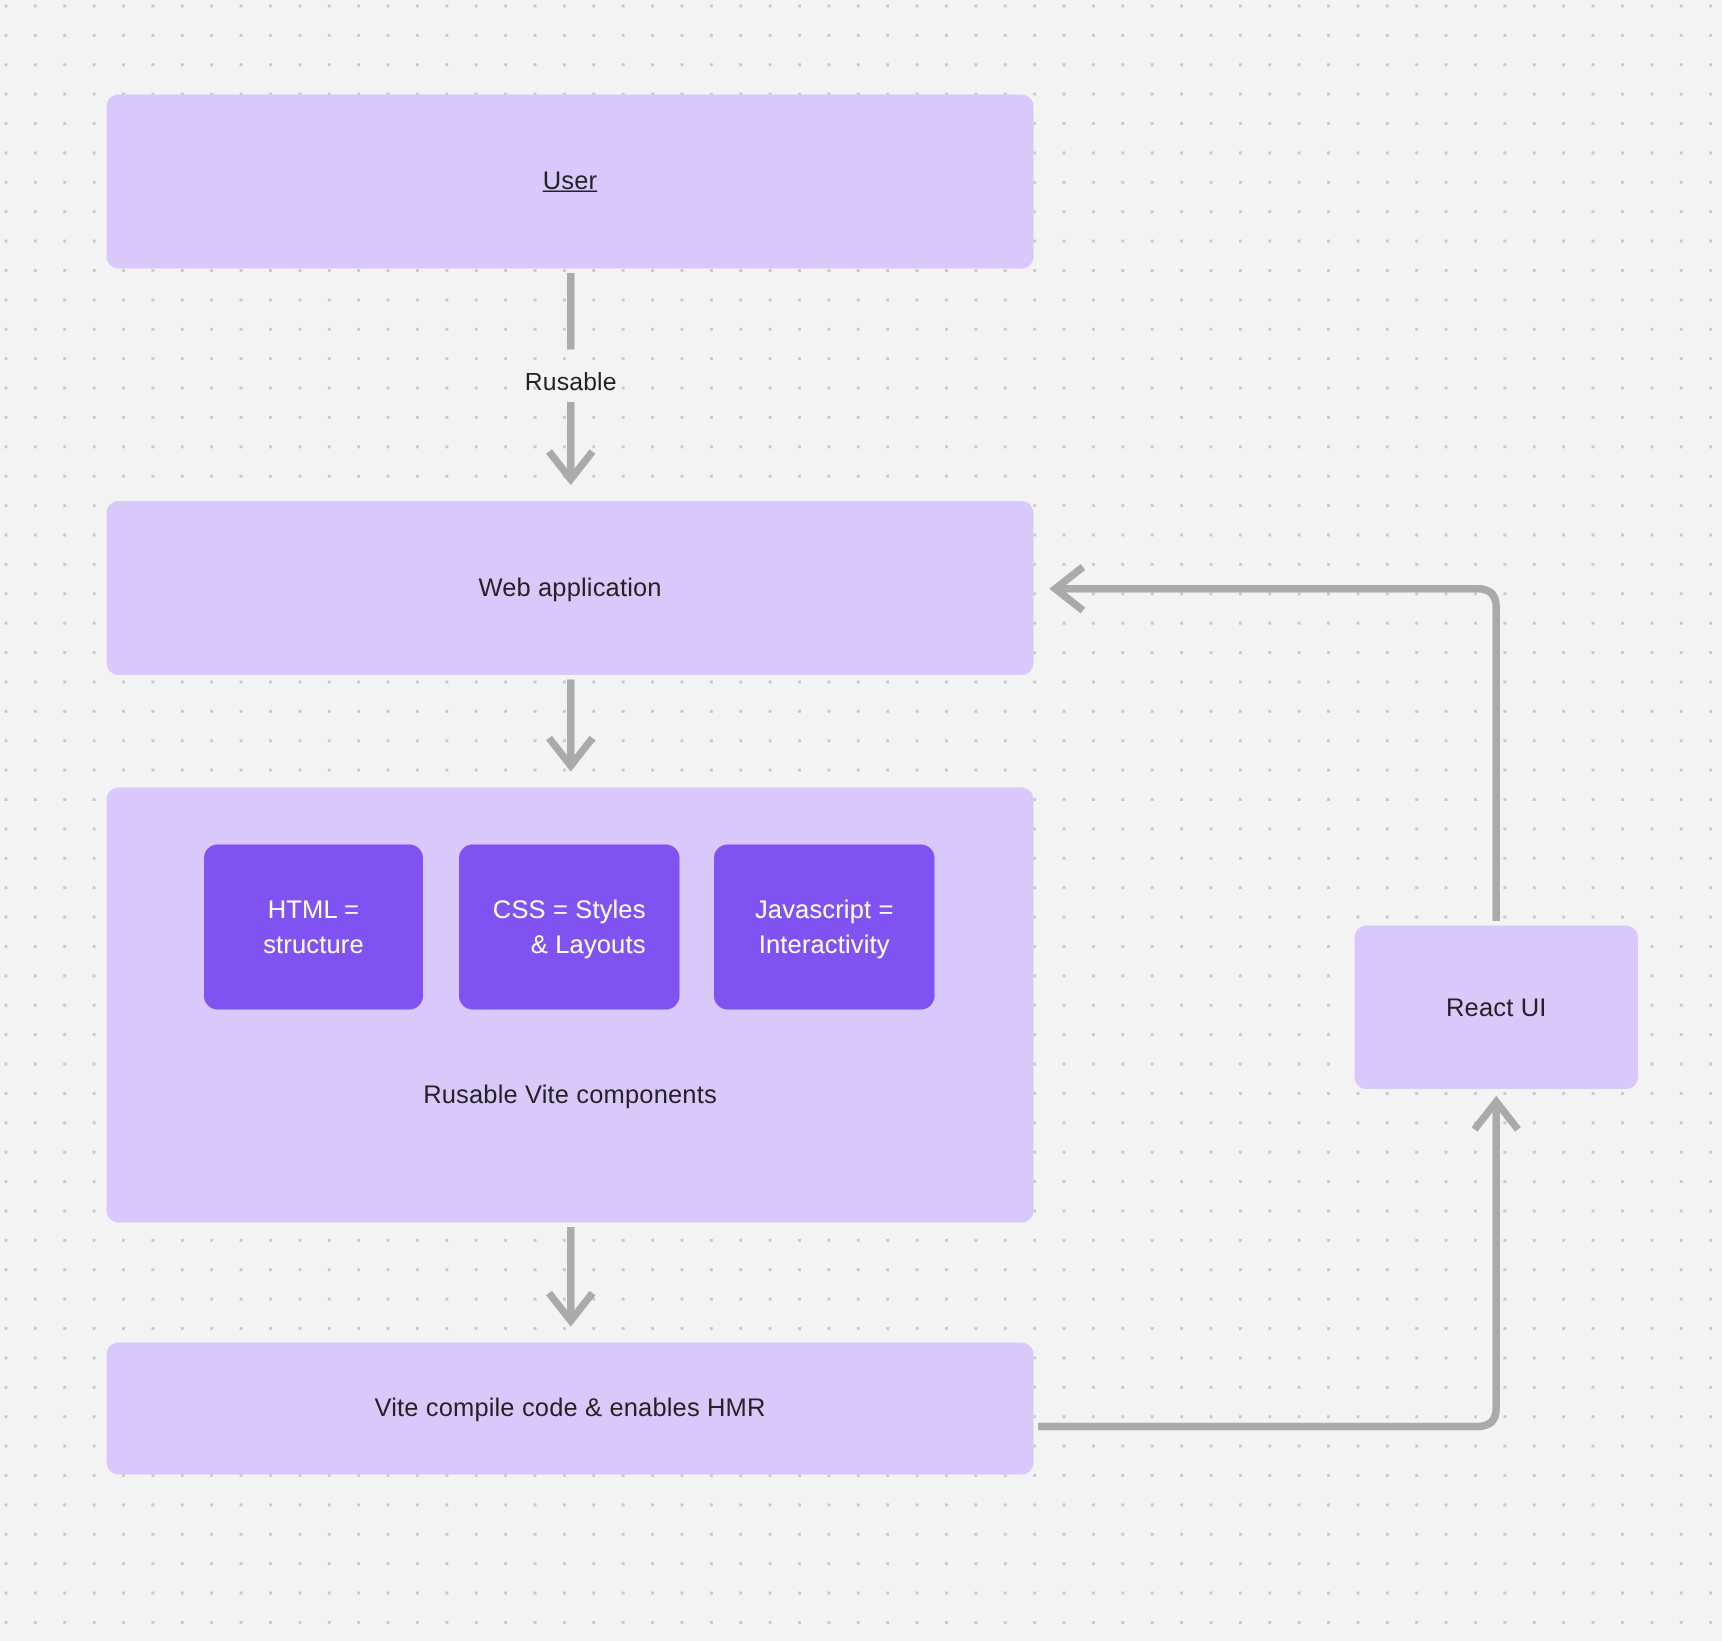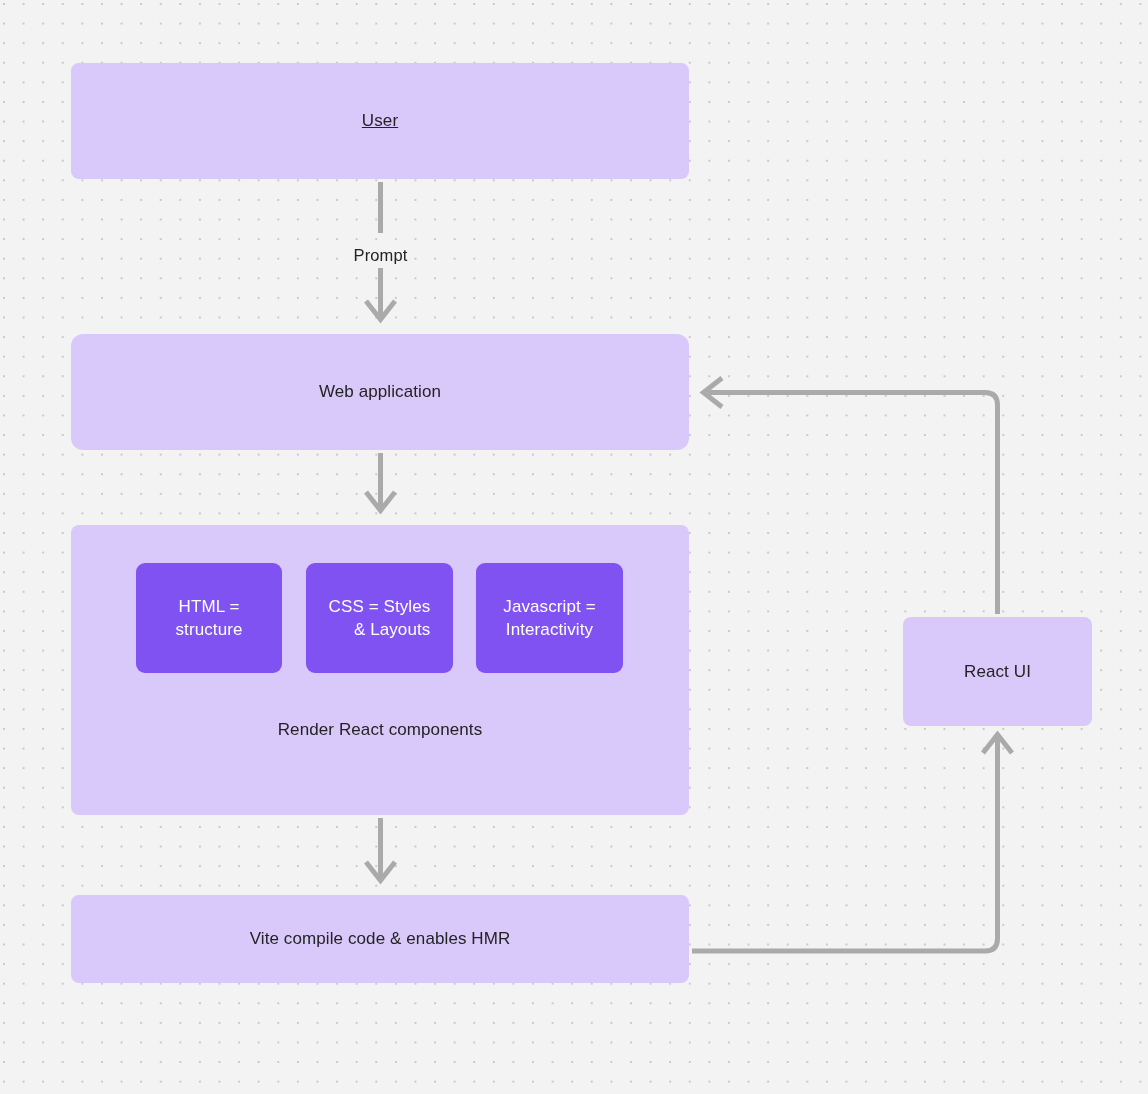--- a/index.html
+++ b/index.html
@@ -136,24 +136,24 @@
       <path class="edge-head" d="M 722 378 L 703.5 392.5 L 722 407"></path>
     </g>
 
   </svg>
 
   <div class="node light" style="left:71px; top:63px; width:618px; height:116px;text-decoration:underline;">
     <span>User</span>
   </div>
 
   <div class="edge-label" style="left:345px; top:246px; width:71px;">
-    <span>Prompt</span>
+    <span>Rusable</span>
   </div>
 
-  <div class="node light" style="left:71px; top:334px; width:618px; height:116px;border-radius:12px;">
+  <div class="node light" style="left:71px; top:334px; width:618px; height:116px;">
     <span>Web application</span>
   </div>
 
   <div class="group-node" style="left:71px; top:525px; width:618px; height:290px;">
 
     <div class="node solid" style="left:65px; top:38px; width:146px; height:110px;">
       <span style="white-space:pre-line;">HTML =
 structure</span>
     </div>
 
@@ -161,21 +161,21 @@
       <span style="white-space:pre-line;text-align:right;">CSS = Styles
 &amp; Layouts</span>
     </div>
 
     <div class="node solid" style="left:405px; top:38px; width:147px; height:110px;">
       <span style="white-space:pre-line;">Javascript =
 Interactivity</span>
     </div>
 
     <div class="group-label" style="left:0; top:195px; width:618px;">
-      <span>Render React components</span>
+      <span>Rusable Vite components</span>
     </div>
   </div>
 
   <div class="node light" style="left:71px; top:895px; width:618px; height:88px;">
     <span>Vite compile code &amp; enables HMR</span>
   </div>
 
   <div class="node light" style="left:903px; top:617px; width:189px; height:109px;">
     <span>React UI</span>
   </div>

